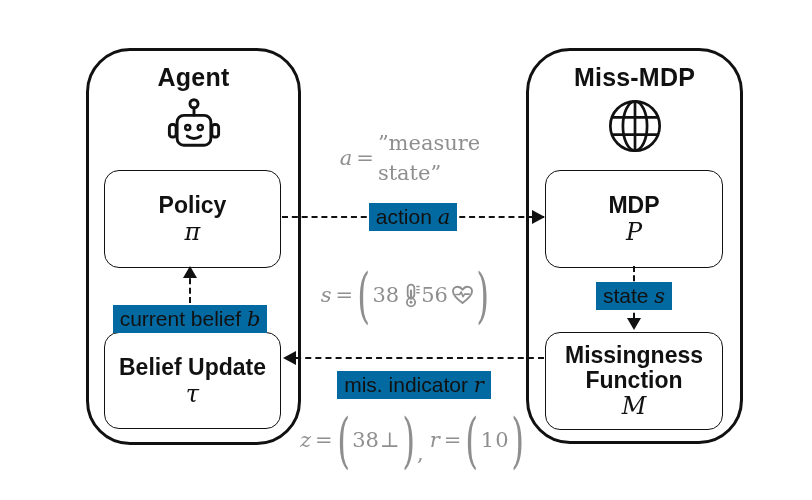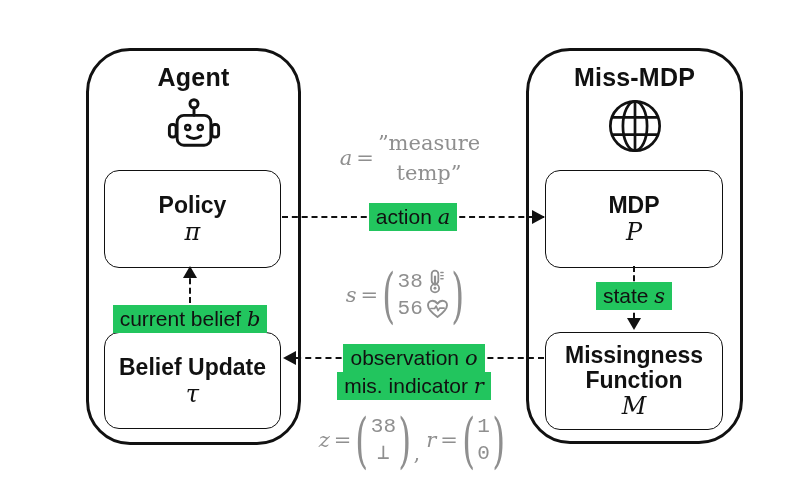--- a/index.html
+++ b/index.html
@@ -26,33 +26,33 @@
   .dash-h { position:absolute; height:0; border-top:2px dashed #111; }
   .dash-v { position:absolute; width:0; border-left:2px dashed #111; }
   .ah { position:absolute; width:0; height:0; }
   .ah-right { border-top:7px solid transparent; border-bottom:7px solid transparent; border-left:13px solid #111; }
   .ah-left  { border-top:7px solid transparent; border-bottom:7px solid transparent; border-right:13px solid #111; }
   .ah-up    { border-left:7px solid transparent; border-right:7px solid transparent; border-bottom:12px solid #111; }
   .ah-down  { border-left:7px solid transparent; border-right:7px solid transparent; border-top:12px solid #111; }
   .arrow-label {
     position:absolute; text-align:center; font-size:21px; line-height:27px; z-index:5;
   }
-  .arrow-label .mask { background:#22c55e; padding:0 7px; display:inline-block; }
+  .arrow-label .mask { background:#0369a1; padding:0 7px; display:inline-block; }
   .gray-note {
     position:absolute; color:#8f8f8f; display:flex; align-items:center; justify-content:center;
     font-family:"DejaVu Serif", serif; font-size:21px; z-index:4;
   }
   .gray-note .mvar { font-style:italic; padding-right:3px; }
   .gray-note .eq { padding:0 4px 0 1px; }
-  .stack { display:flex; flex-direction:column; align-items:center; line-height:30px; }
+  .stack { display:flex; flex-direction:column; line-height:30px; }
   .paren {
     font-family:"DejaVu Serif", serif; font-style:normal; font-size:60px; font-weight:400;
     line-height:0.9; transform:scaleX(0.55); margin:0 -5px;
   }
-  .vec-col { display:flex; flex-direction:column; justify-content:flex-start; gap:1px; padding:0 2px;font-family:Liberation Mono, monospace; }
+  .vec-col { display:flex; flex-direction:row; justify-content:flex-start; gap:1px; padding:0 2px; }
   .vec-row { display:flex; align-items:center; justify-content:flex-start; gap:3px; line-height:26px; }
   .comma { align-self:center; transform:translateY(13px); padding:0 6px 0 2px; }
   svg { display:block; }
 </style>
 </head>
 <body>
 
 <div id="canvas">
 
   <div class="outer-box" style="left:86px; top:48px; width:209px; height:391px;">
@@ -113,36 +113,36 @@
 
   <div class="dash-v" style="left:633px; top:266px; height:62px;"></div>
   <span class="ah ah-down" style="left:627px; top:318px;"></span>
   <div class="arrow-label" style="left:574px; top:282px; width:120px;">
     <span class="mask"><span>state</span> <span class="math">s</span></span>
   </div>
 
   <div class="dash-h" style="left:285px; top:357px; width:259px;"></div>
   <span class="ah ah-left" style="left:283px; top:351px;"></span>
   <div class="arrow-label" style="left:299px; top:344px; width:230px;">
-    <span class="mask"><span>observation</span> <span class="math">o</span></span><br>
+    <br>
     <span class="mask"><span>mis. indicator</span> <span class="math">r</span></span>
   </div>
 
   <div class="dash-v" style="left:189px; top:269px; height:62px;"></div>
   <span class="ah ah-up" style="left:183px; top:266px;"></span>
   <div class="arrow-label" style="left:100px; top:305px; width:180px;">
     <span class="mask"><span>current belief</span> <span class="math">b</span></span>
   </div>
 
   <div class="gray-note" style="left:322px; top:122px; width:176px; height:72px;">
     <span class="mvar">a</span>
     <span class="eq">=</span>
     <span class="stack">
       <span>”measure</span>
-      <span>temp”</span>
+      <span>state”</span>
     </span>
   </div>
 
   <div class="gray-note" style="left:330px; top:257px; width:150px; height:76px;">
     <span class="mvar">s</span>
     <span class="eq">=</span>
     <span class="paren">(</span>
     <span class="vec-col">
       <span class="vec-row">
         <span>38</span>

